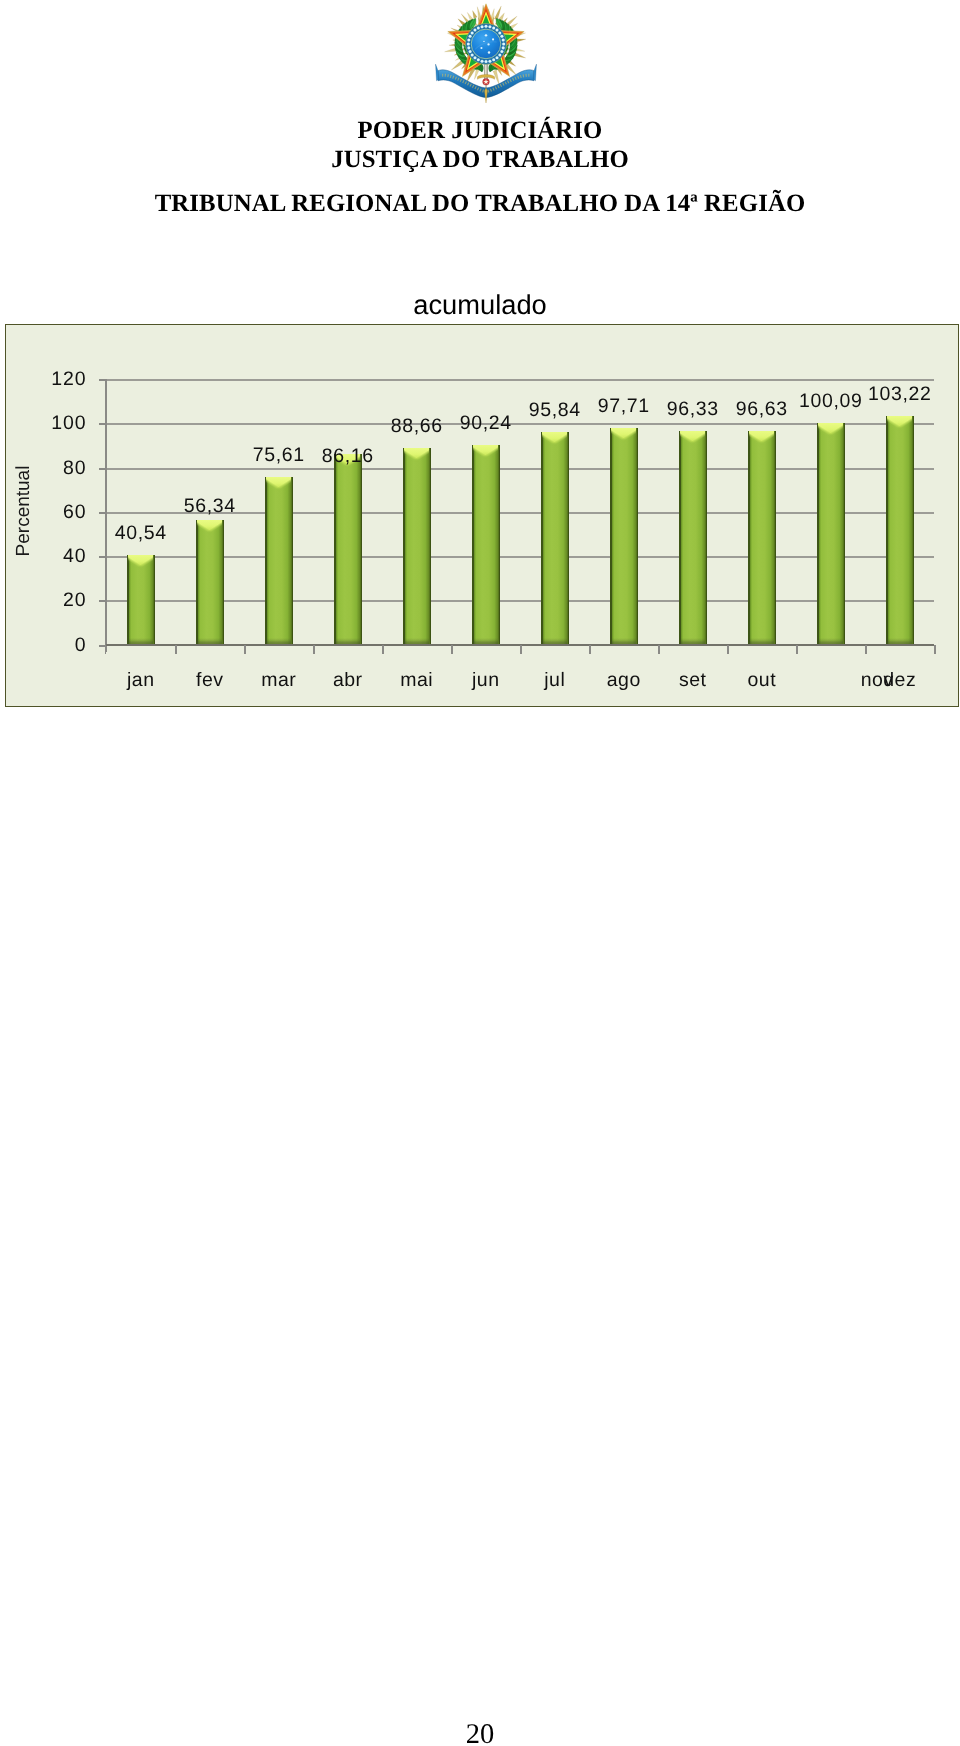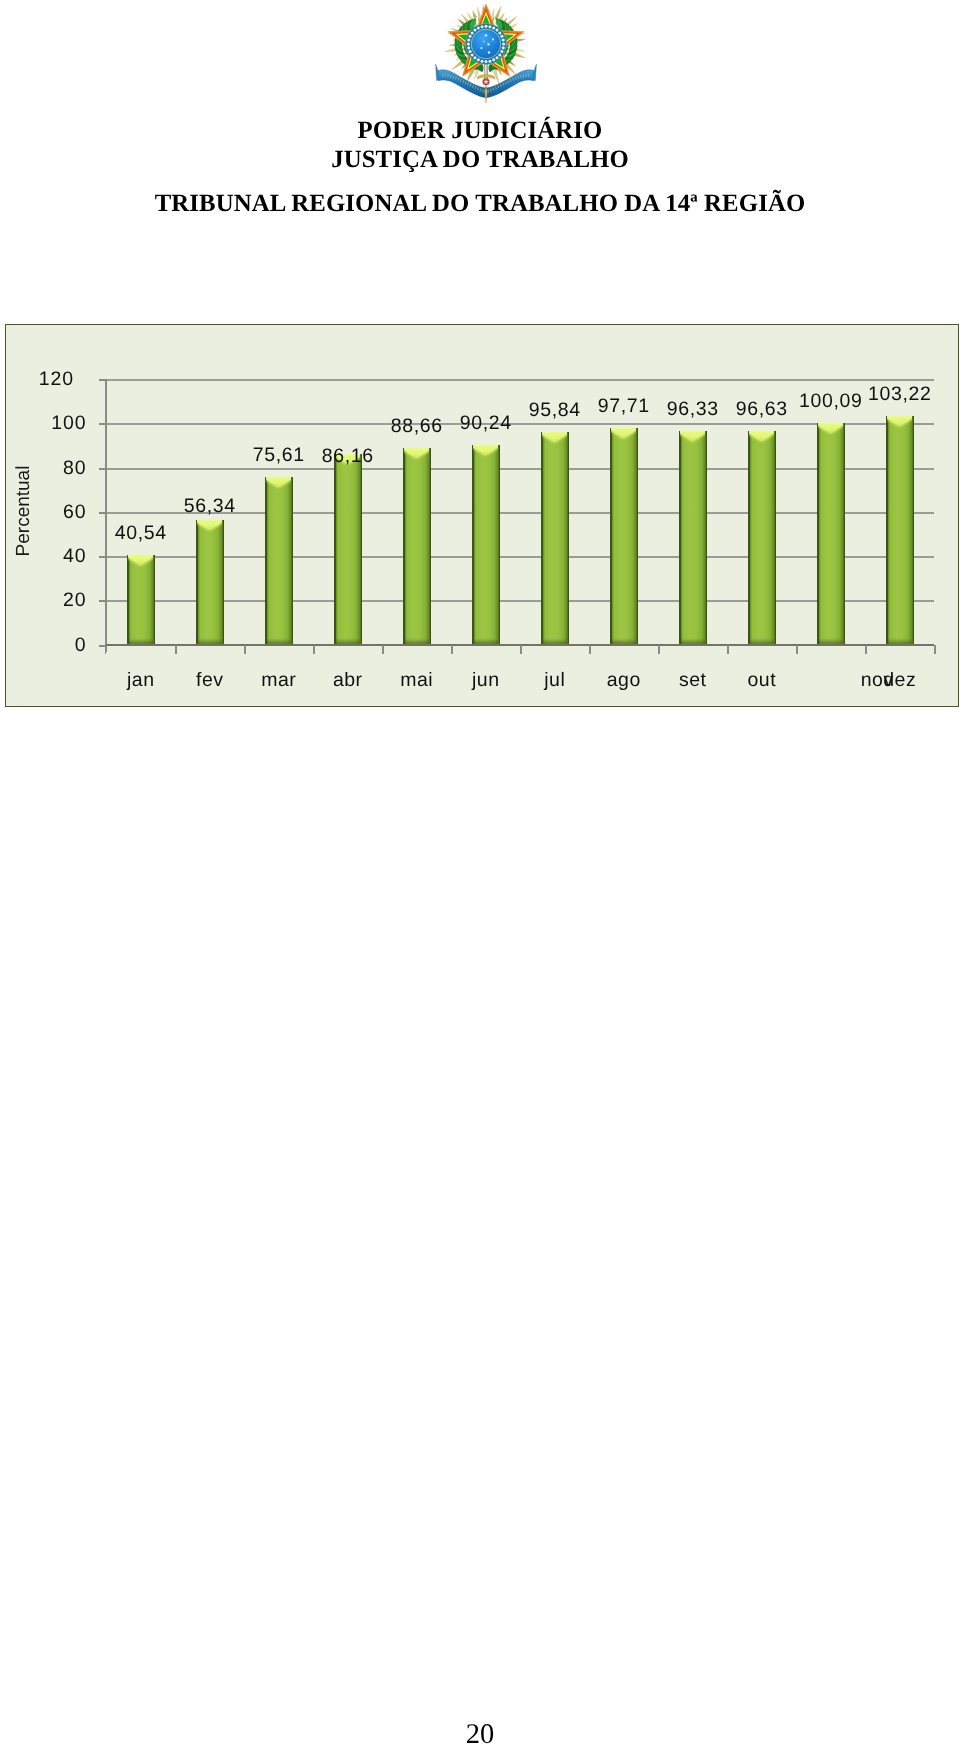--- a/index.html
+++ b/index.html
@@ -483,20 +483,21 @@
         <circle cx="96" cy="88" r="1.4" fill="#dff4fd"></circle>
         <path d="M78,104C90,92 104,87 121,89" stroke="#5aa8e8" stroke-width="2" fill="none" opacity=".4"></path>
         <path d="M5,146C14,142 26,145 38,152C56,162 72,172 86,177C92,179 97,180 100,180C103,180 108,179 114,177C128,172 144,162 162,152C174,145 186,142 195,146L195,166C186,163 174,164 162,171C144,181 128,191 114,196C108,198 103,199 100,199C97,199 92,198 86,196C72,191 56,181 38,171C26,164 14,163 5,166Z" fill="url(#gR)" stroke="#0d4c80" stroke-width=".8"></path>
         <path fill="#2f8cce" stroke="#0d4c80" stroke-width=".55" d="M5,146L0,133L2,166L6,163Z M195,146L200,133L198,166L194,163Z"></path>
         <path d="M13,155C30,154 50,165 72,176C82,181 93,187 100,187C107,187 118,181 128,176C150,165 170,154 187,155" fill="none" stroke="#cdbd63" stroke-width="6" stroke-dasharray="2.3 3.1" opacity=".6"></path>
         <path fill="#d6b245" stroke="#9a7c1c" stroke-width=".55" d="M100,180L103,186L100,210L97,186Z"></path>
       </svg></div>
   <div class="hline" id="hl1">PODER JUDICIÁRIO</div>
   <div class="hline" id="hl2">JUSTIÇA DO TRABALHO</div>
   <div class="hline" id="hl3">TRIBUNAL REGIONAL DO TRABALHO DA 14ª REGIÃO</div>
+  <div class="ttl" id="t3">acumulado</div>
   <div class="chart" style="background: rgb(235, 239, 223); border-color: rgb(79, 84, 40);">
     <div class="chart-inner">
       <div class="ylabel">Percentual</div>
       <div class="grid" id="gridlines" style="position: absolute; left: 0px; top: 0px; width: 100%; height: 100%;">
           <div class="gl" style="position: absolute; left: 100px; top: 274.5px; width: 828px; height: 2px; background: rgb(138, 138, 134); opacity: 0.82;"></div>
           <div class="gl" style="position: absolute; left: 100px; top: 230.5px; width: 828px; height: 2px; background: rgb(138, 138, 134); opacity: 0.82;"></div>
           <div class="gl" style="position: absolute; left: 100px; top: 186.5px; width: 828px; height: 2px; background: rgb(138, 138, 134); opacity: 0.82;"></div>
           <div class="gl" style="position: absolute; left: 100px; top: 142.5px; width: 828px; height: 2px; background: rgb(138, 138, 134); opacity: 0.82;"></div>
           <div class="gl" style="position: absolute; left: 100px; top: 97.5px; width: 828px; height: 2px; background: rgb(138, 138, 134); opacity: 0.82;"></div>
           <div class="gl" style="position: absolute; left: 100px; top: 53.5px; width: 828px; height: 2px; background: rgb(138, 138, 134); opacity: 0.82;"></div>
@@ -508,21 +509,21 @@
           <div class="ytl" style="left: 20.4px; top: 264px;">20</div>
           <div class="ytick" style="top: 230.5px; background: rgb(138, 138, 134);"></div>
           <div class="ytl" style="left: 20.4px; top: 220px;">40</div>
           <div class="ytick" style="top: 186.5px; background: rgb(138, 138, 134);"></div>
           <div class="ytl" style="left: 20.4px; top: 176px;">60</div>
           <div class="ytick" style="top: 142.5px; background: rgb(138, 138, 134);"></div>
           <div class="ytl" style="left: 20.4px; top: 132px;">80</div>
           <div class="ytick" style="top: 97.5px; background: rgb(138, 138, 134);"></div>
           <div class="ytl" style="left: 20.4px; top: 87px;">100</div>
           <div class="ytick" style="top: 53.5px; background: rgb(138, 138, 134);"></div>
-          <div class="ytl" style="left: 20.4px; top: 43px; text-align: center;">120</div>
+          <div class="ytl" style="left: 20.4px; top: 43px;">120</div>
         </div>
       <div class="yaxis" style="background: rgb(138, 138, 134);"></div>
       <div id="bars">
           <div class="bar" style="position: absolute; left: 120.5px; top: 229.805px; width: 28px; height: 89.6947px; background: linear-gradient(to right, rgb(61, 85, 22) 0px, rgb(61, 85, 22) 1.6px, rgb(116, 161, 42) 2.6px, rgb(146, 190, 60) 15%, rgb(156, 197, 68) 38%, rgb(153, 194, 65) 60%, rgb(134, 179, 53) 80%, rgb(101, 137, 35) 93%, rgb(54, 75, 16) 99%, rgb(54, 75, 16) 100%);">
             <div style="position: absolute; left: 1.6px; right: 1.6px; top: 0px; height: 16px; background-image: linear-gradient(rgb(233, 251, 132) 0%, rgba(229, 250, 118, 0.92) 38%, rgba(214, 241, 94, 0.75) 68%, rgba(200, 231, 80, 0) 100%); mask-composite: intersect; mask-image: linear-gradient(to right bottom, rgb(0, 0, 0) 0px, rgb(0, 0, 0) 55%, rgba(0, 0, 0, 0.5) 61%, rgba(0, 0, 0, 0.08) 67%, rgba(0, 0, 0, 0) 76%), linear-gradient(to left bottom, rgb(0, 0, 0) 0px, rgb(0, 0, 0) 55%, rgba(0, 0, 0, 0.5) 61%, rgba(0, 0, 0, 0.08) 67%, rgba(0, 0, 0, 0) 76%);"></div>
             <div style="position: absolute; left: 1.6px; right: 1.6px; bottom: 0px; height: 6px; background: linear-gradient(rgba(66, 78, 40, 0) 0%, rgba(66, 78, 40, 0.18) 38%, rgba(66, 78, 40, 0.45) 70%, rgba(66, 78, 40, 0.55) 100%);"></div>
           </div>
           <div class="bar" style="position: absolute; left: 189.5px; top: 194.848px; width: 28px; height: 124.652px; background: linear-gradient(to right, rgb(61, 85, 22) 0px, rgb(61, 85, 22) 1.6px, rgb(116, 161, 42) 2.6px, rgb(146, 190, 60) 15%, rgb(156, 197, 68) 38%, rgb(153, 194, 65) 60%, rgb(134, 179, 53) 80%, rgb(101, 137, 35) 93%, rgb(54, 75, 16) 99%, rgb(54, 75, 16) 100%);">
             <div style="position: absolute; left: 1.6px; right: 1.6px; top: 0px; height: 16px; background-image: linear-gradient(rgb(233, 251, 132) 0%, rgba(229, 250, 118, 0.92) 38%, rgba(214, 241, 94, 0.75) 68%, rgba(200, 231, 80, 0) 100%); mask-composite: intersect; mask-image: linear-gradient(to right bottom, rgb(0, 0, 0) 0px, rgb(0, 0, 0) 55%, rgba(0, 0, 0, 0.5) 61%, rgba(0, 0, 0, 0.08) 67%, rgba(0, 0, 0, 0) 76%), linear-gradient(to left bottom, rgb(0, 0, 0) 0px, rgb(0, 0, 0) 55%, rgba(0, 0, 0, 0.5) 61%, rgba(0, 0, 0, 0.08) 67%, rgba(0, 0, 0, 0) 76%);"></div>
             <div style="position: absolute; left: 1.6px; right: 1.6px; bottom: 0px; height: 6px; background: linear-gradient(rgba(66, 78, 40, 0) 0%, rgba(66, 78, 40, 0.18) 38%, rgba(66, 78, 40, 0.45) 70%, rgba(66, 78, 40, 0.55) 100%);"></div>

